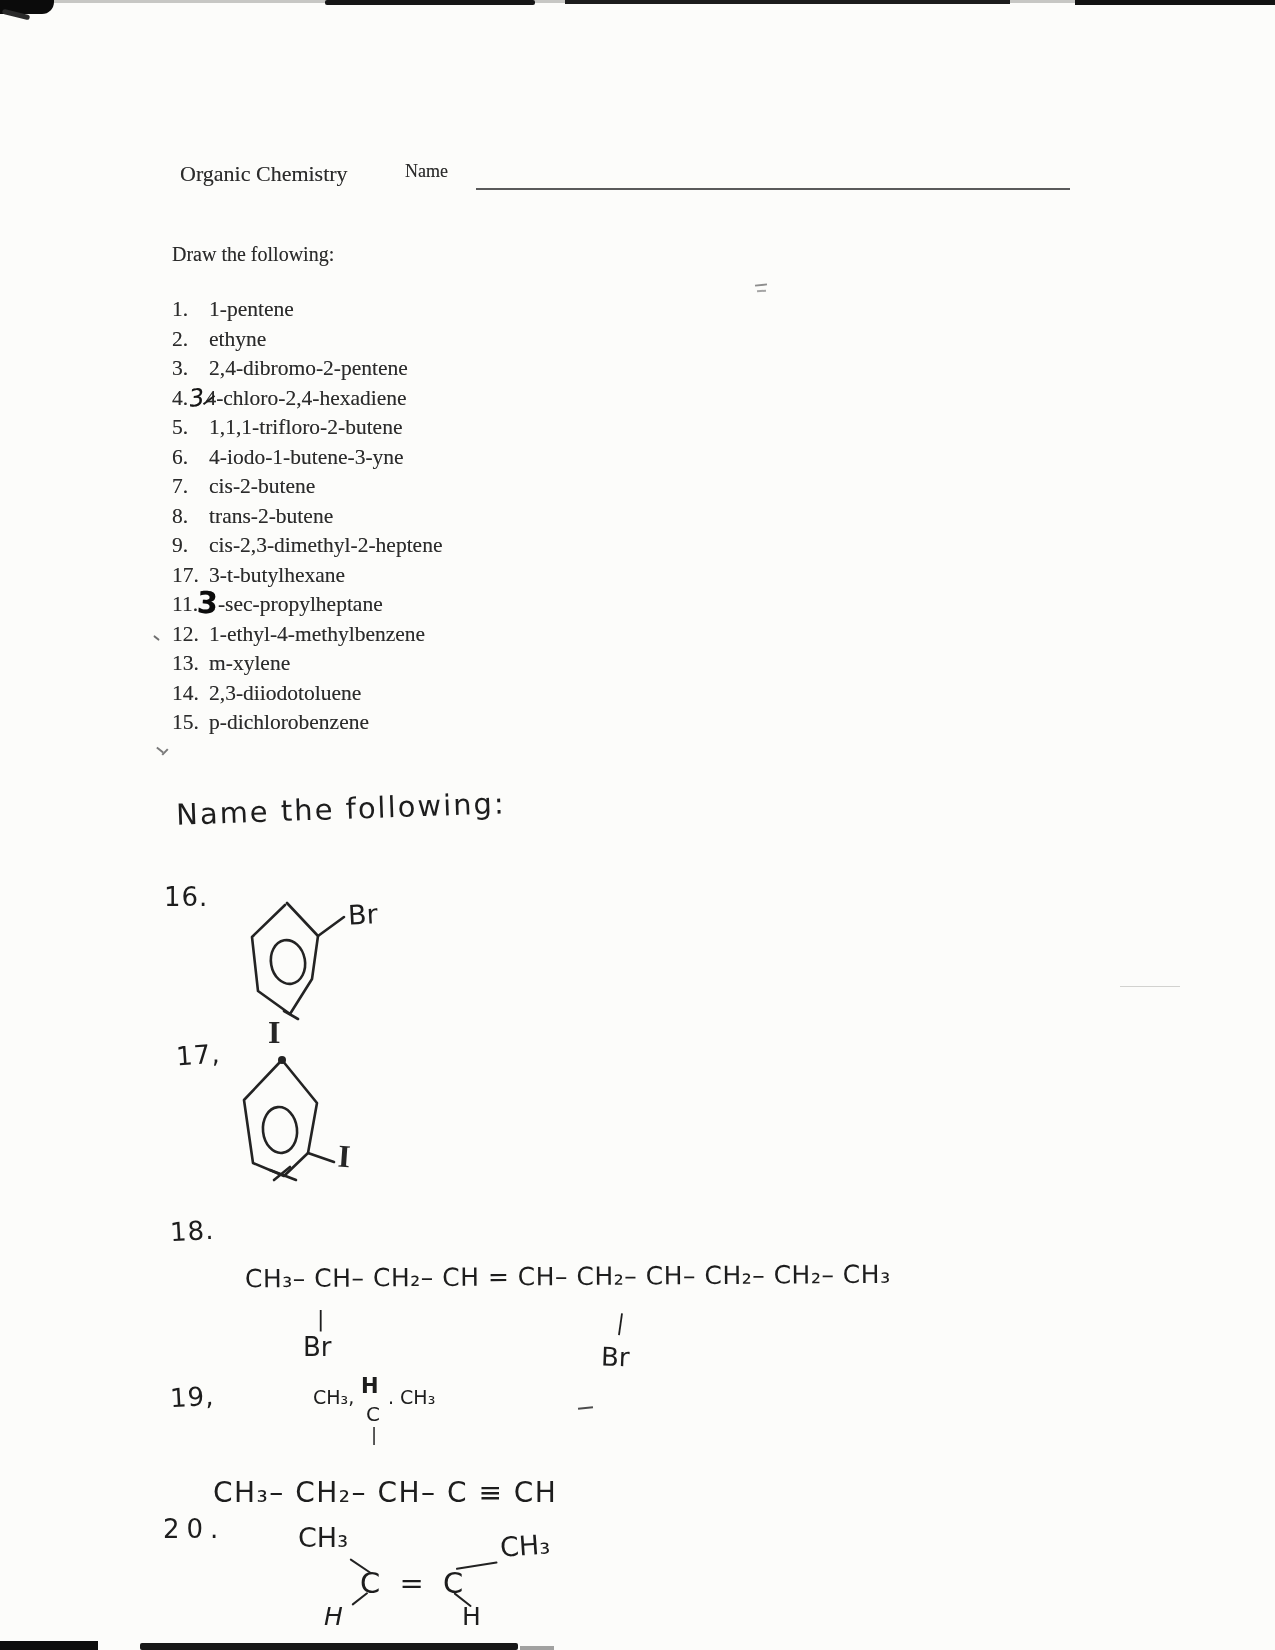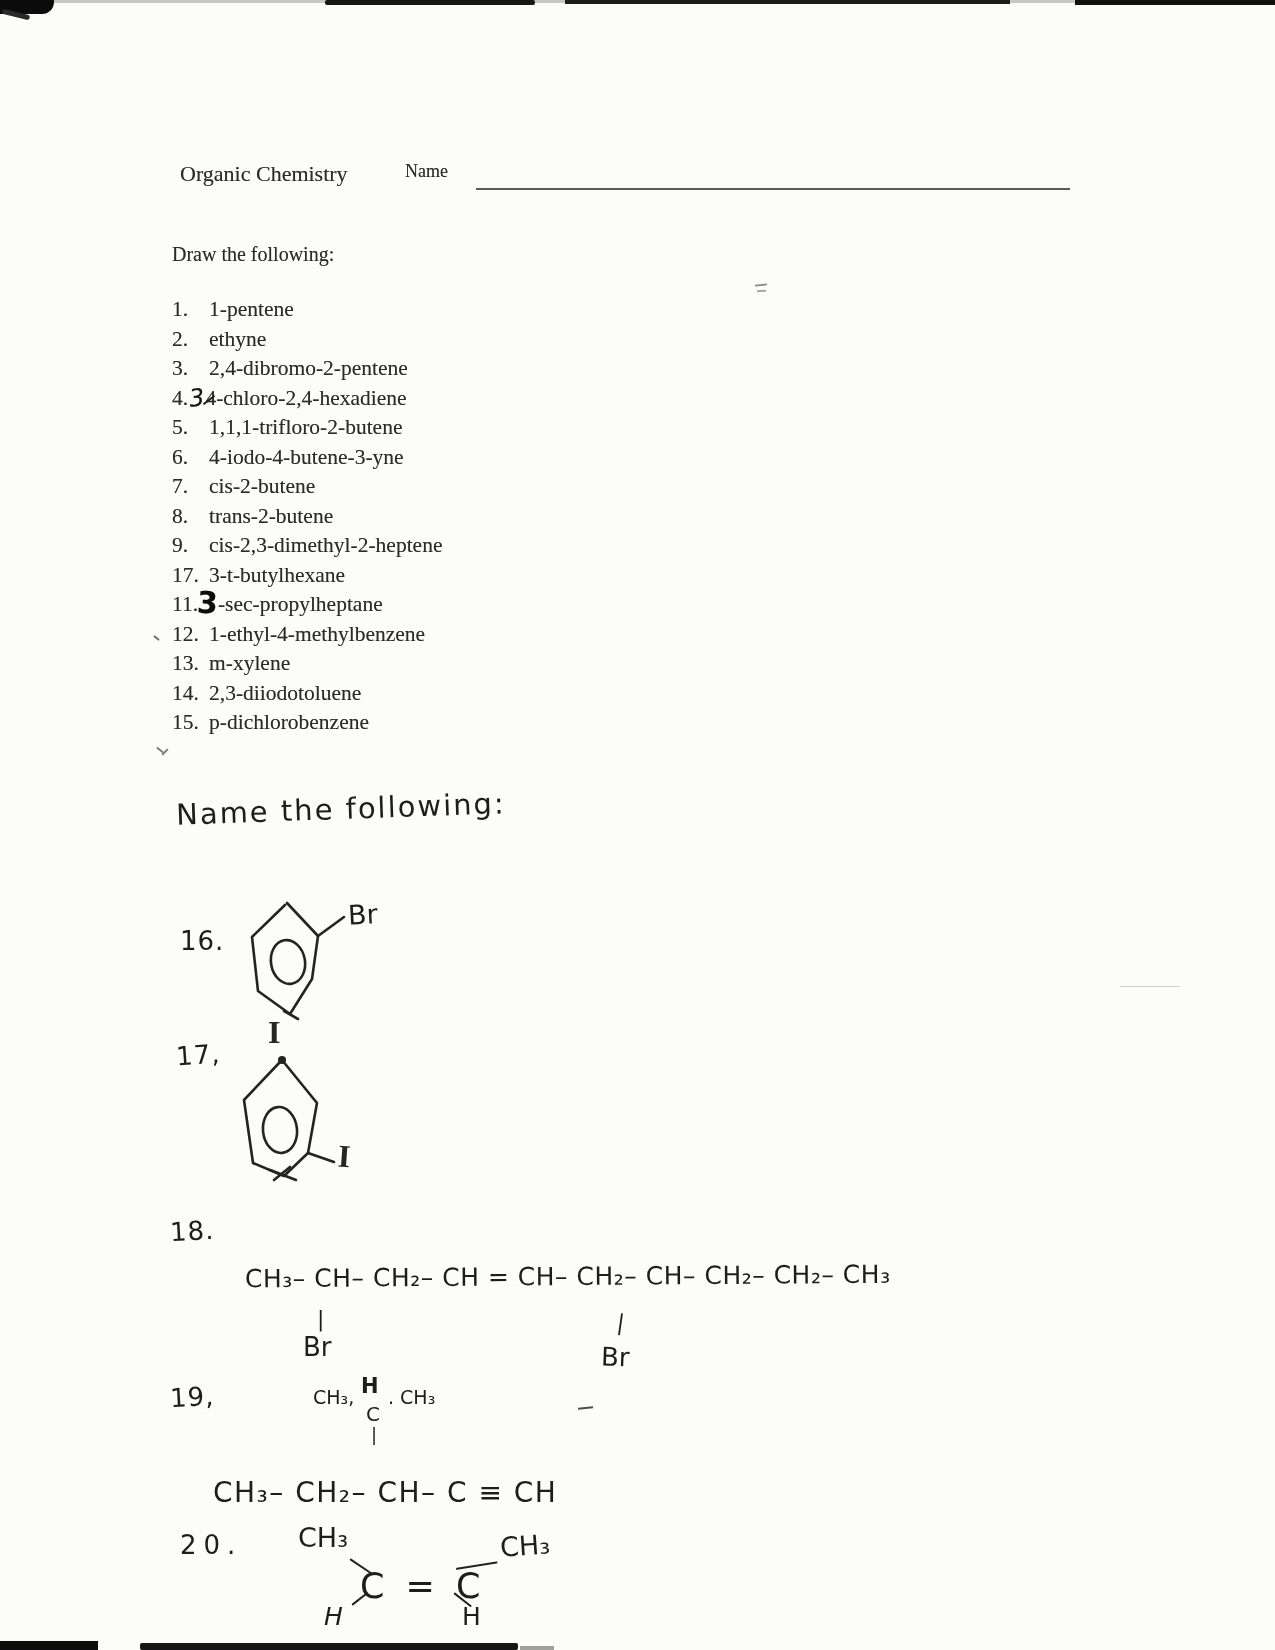--- a/index.html
+++ b/index.html
@@ -25,44 +25,44 @@
           transform:rotate(-6deg);margin:-2px 1px 0 1px;color:#161616;}
   .slashed{position:relative;}
   .slashed::after{content:"";position:absolute;left:-3px;top:52%;width:130%;height:2px;
           background:#1c1c1c;transform:rotate(-38deg);}
   .hand3b{font-family:"DejaVu Sans", sans-serif;font-weight:bold;font-size:30px;line-height:24px;
           margin:-1px 0 0 -1px;color:#0c0c0c;transform:rotate(3deg);}
 
   
   .hw-title{left:176px;top:792px;font-size:29px;transform:rotate(-2deg);letter-spacing:2px;}
   .qnum{font-size:26px;letter-spacing:1px;}
-  .q16-num{left:180px;top:882px;margin-top:44px;}
+  .q16-num{left:164px;top:882px;}
   .q16-br{left:348px;top:899px;font-size:27px;transform:rotate(-3deg);}
   .svg16{left:240px;top:895px;}
   .q17-topI{left:268px;top:1014px;font-size:32px;font-family:"Liberation Serif", serif;font-weight:bold;}
   .q17-num{left:176px;top:1040px;transform:rotate(-4deg);}
   .svg17{left:238px;top:1050px;}
   .q17-botI{left:338px;top:1138px;font-size:32px;font-family:"Liberation Serif", serif;font-weight:bold;transform:rotate(4deg);}
   .q18-num{left:170px;top:1216px;transform:rotate(-3deg);}
   .q18-chain{left:245px;top:1262px;font-size:25px;letter-spacing:.5px;transform:rotate(-.4deg);white-space:nowrap;}
   .q18-bond1{left:317px;top:1306px;font-size:22px;}
   .q18-br1{left:303px;top:1332px;font-size:26px;}
   .q18-bond2{left:617px;top:1310px;font-size:22px;transform:rotate(8deg);}
   .q18-br2{left:601px;top:1342px;font-size:26px;transform:rotate(2deg);}
   .q19-num{left:170px;top:1382px;transform:rotate(-3deg);}
   .q19-tl{left:313px;top:1386px;font-size:19px;}
   .q19-h{left:361px;top:1374px;font-size:21px;font-weight:bold;}
   .q19-tr{left:388px;top:1386px;font-size:19px;}
   .q19-c{left:366px;top:1402px;font-size:20px;}
   .q19-bond{left:371px;top:1424px;font-size:18px;}
   .q19-chain{left:213px;top:1476px;font-size:28px;letter-spacing:1.5px;white-space:nowrap;}
-  .q20-num{left:180px;top:1514px;letter-spacing:7px;margin-top:16px;}
+  .q20-num{left:163px;top:1514px;letter-spacing:7px;}
   .q20-tl{left:298px;top:1522px;font-size:27px;}
   .q20-tr{left:500px;top:1530px;font-size:27px;transform:rotate(-4deg);}
-  .q20-center{left:360px;top:1566px;font-size:35px;letter-spacing:5px;}
+  .q20-center{left:360px;top:1566px;font-size:29px;letter-spacing:5px;}
   .q20-bl{left:324px;top:1602px;font-size:25px;font-style:italic;}
   .q20-br{left:462px;top:1602px;font-size:25px;}
 
   .bond-line{height:2px;background:#222;transform-origin:left center;border-radius:2px;}
   .b-tl{left:350px;top:1558px;width:26px;transform:rotate(34deg);}
   .b-tr{left:456px;top:1568px;width:42px;transform:rotate(-9deg);}
   .b-bl{left:352px;top:1604px;width:20px;transform:rotate(-38deg);}
   .b-br{left:454px;top:1592px;width:22px;transform:rotate(38deg);}
 
   svg{overflow:visible;}
@@ -131,21 +131,21 @@
       <span class="hand3a">3</span>
       <span class="slashed">4</span>
       <span class="txt">-chloro-2,4-hexadiene</span>
     </div>
     <div class="row">
       <span class="num">5.</span>
       <span class="txt">1,1,1-trifloro-2-butene</span>
     </div>
     <div class="row">
       <span class="num">6.</span>
-      <span class="txt">4-iodo-4-butene-3-yne</span>
+      <span class="txt">4-iodo-1-butene-3-yne</span>
     </div>
     <div class="row">
       <span class="num">7.</span>
       <span class="txt">cis-2-butene</span>
     </div>
     <div class="row">
       <span class="num">8.</span>
       <span class="txt">trans-2-butene</span>
     </div>
     <div class="row">

